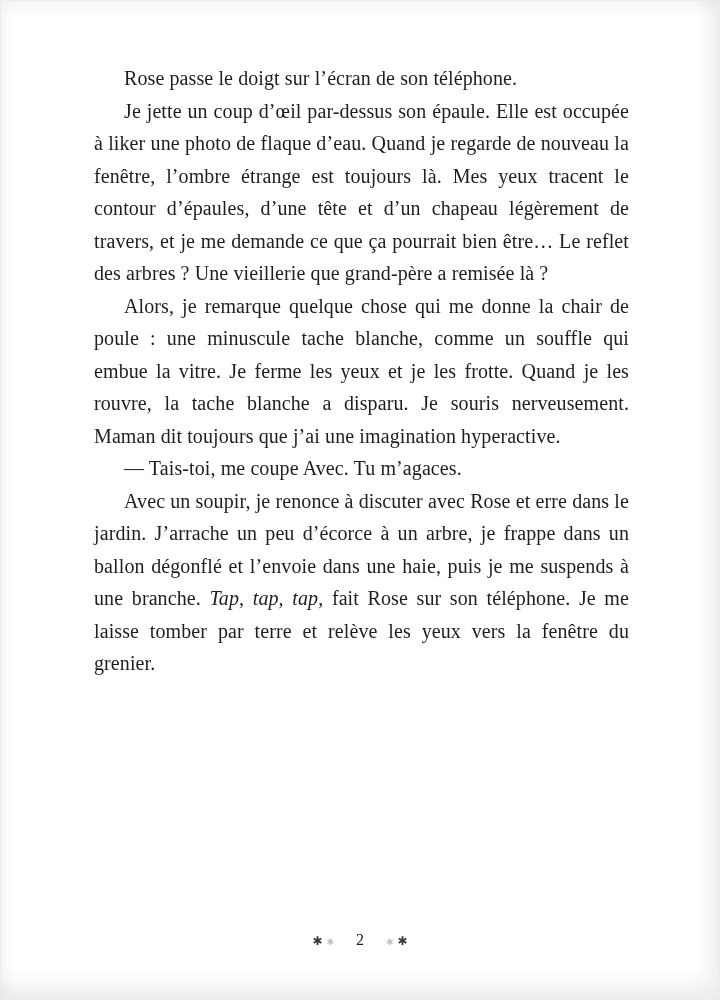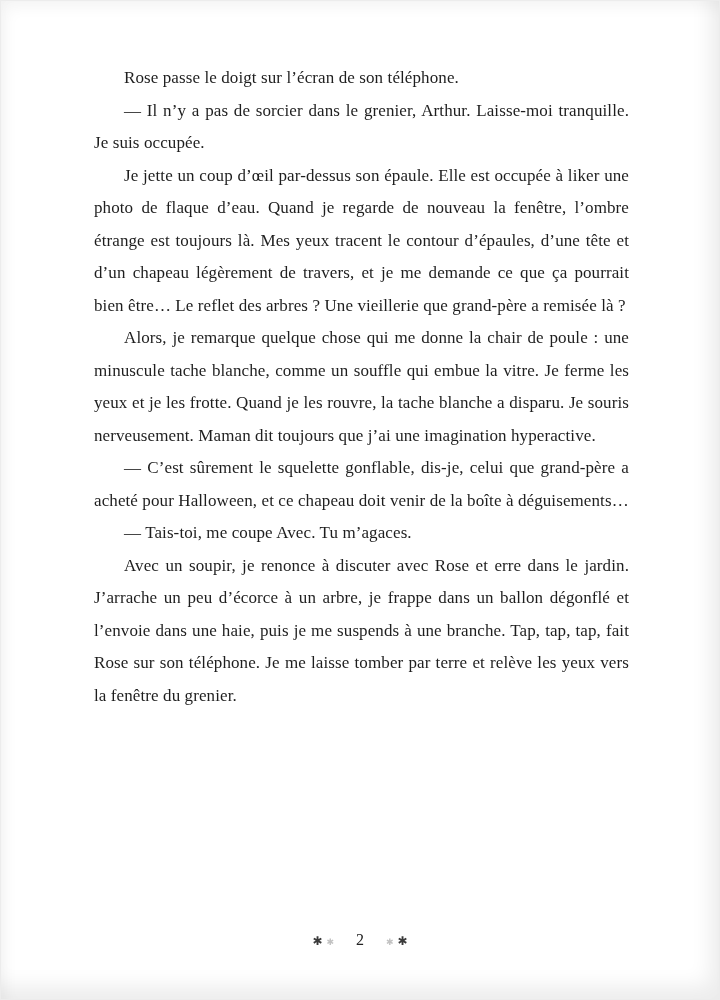--- a/index.html
+++ b/index.html
@@ -22,31 +22,32 @@
       inset 6px 8px 14px rgba(0,0,0,0.045),
       inset -10px -14px 20px rgba(0,0,0,0.075);
     overflow: hidden;
   }
   .text-block {
     position: absolute;
     left: 94px;
     top: 62px;
     width: 535px;
     color: #1e1e1e;
-    font-size: 17px;
+    font-size: 20px;
     line-height: 32.5px;
     text-align: justify;
     letter-spacing: 0.1px;
   }
   .text-block p {
     margin: 0;
     padding: 0;
     text-indent: 30px;
   }
   .italic {
+    font-style: italic;
   }
   .footer {
     position: absolute;
     left: 0;
     right: 0;
     top: 930px;
     text-align: center;
     white-space: nowrap;
   }
   .orn {
@@ -73,24 +74,22 @@
     font-size: 16px;
     color: #222222;
   }
 </style>
 </head>
 <body>
 
 <div class="book-page">
   <div class="text-block" id="text-block">
       <p><span>Rose passe le doigt sur l’écran de son téléphone.</span></p>
-      <p><span>— Il n’y a pas de sorcier dans le grenier, Arthur. Laisse-moi tranquille. Je suis occupée.</span></p>
       <p><span>Je jette un coup d’œil par-dessus son épaule. Elle est occupée à liker une photo de flaque d’eau. Quand je regarde de nouveau la fenêtre, l’ombre étrange est toujours là. Mes yeux tracent le contour d’épaules, d’une tête et d’un chapeau légèrement de travers, et je me demande ce que ça pourrait bien être… Le reflet des arbres&nbsp;? Une vieillerie que grand-père a remisée là&nbsp;?</span></p>
       <p><span>Alors, je remarque quelque chose qui me donne la chair de poule&nbsp;: une minuscule tache blanche, comme un souffle qui embue la vitre. Je ferme les yeux et je les frotte. Quand je les rouvre, la tache blanche a disparu. Je souris nerveusement. Maman dit toujours que j’ai une imagination hyperactive.</span></p>
-      <p><span>— C’est sûrement le squelette gonflable, dis-je, celui que grand-père a acheté pour Halloween, et ce chapeau doit venir de la boîte à déguisements…</span></p>
       <p><span>— Tais-toi, me coupe Avec. Tu m’agaces.</span></p>
       <p><span>Avec un soupir, je renonce à discuter avec Rose et erre dans le jardin. J’arrache un peu d’écorce à un arbre, je frappe dans un ballon dégonflé et l’envoie dans une haie, puis je me suspends à une branche. </span><span class="italic">Tap, tap, tap,</span><span> fait Rose sur son téléphone. Je me laisse tomber par terre et relève les yeux vers la fenêtre du grenier.</span></p>
     </div>
   <div class="footer">
     <span class="orn" id="orn-left"><span class="star dark">✱</span><span class="star light">✱</span></span>
     <span class="page-num">2</span>
     <span class="orn" id="orn-right"><span class="star light">✱</span><span class="star dark">✱</span></span>
   </div>
 </div>
 

